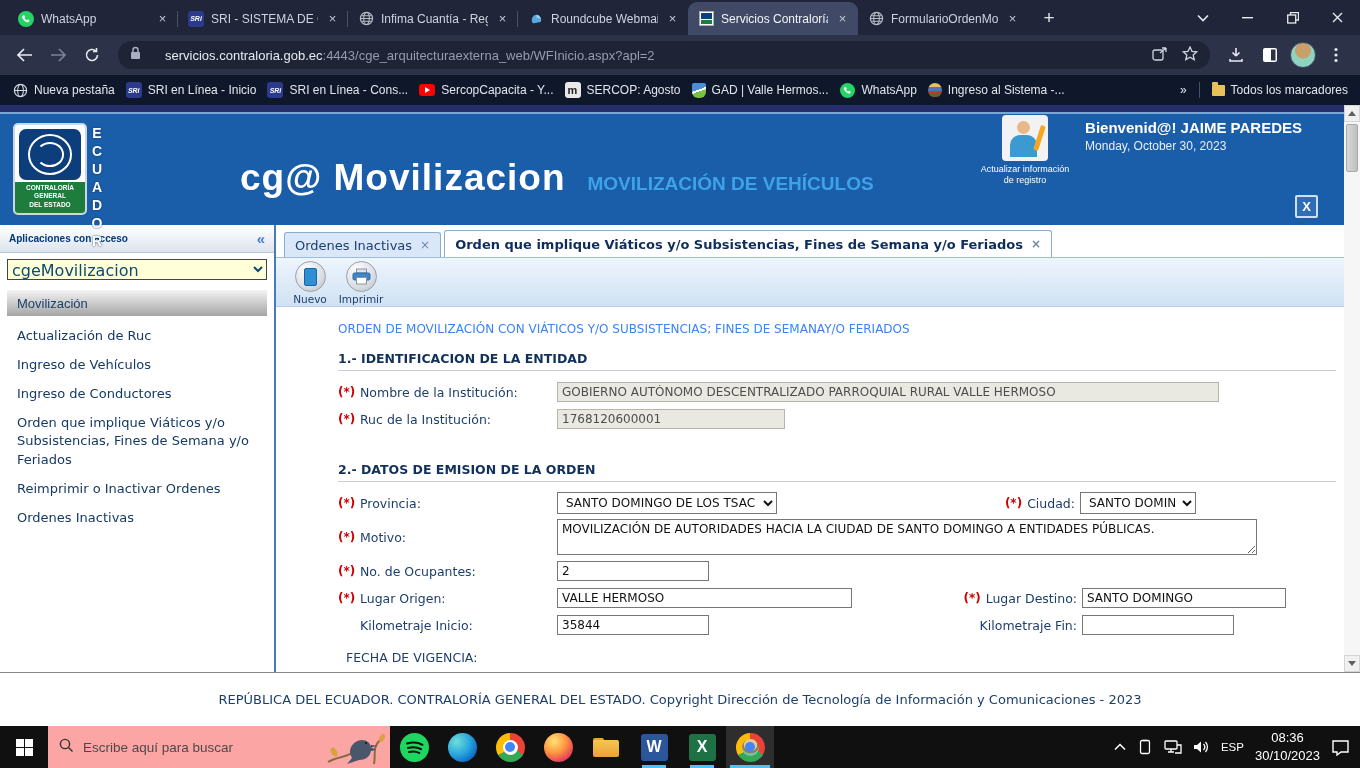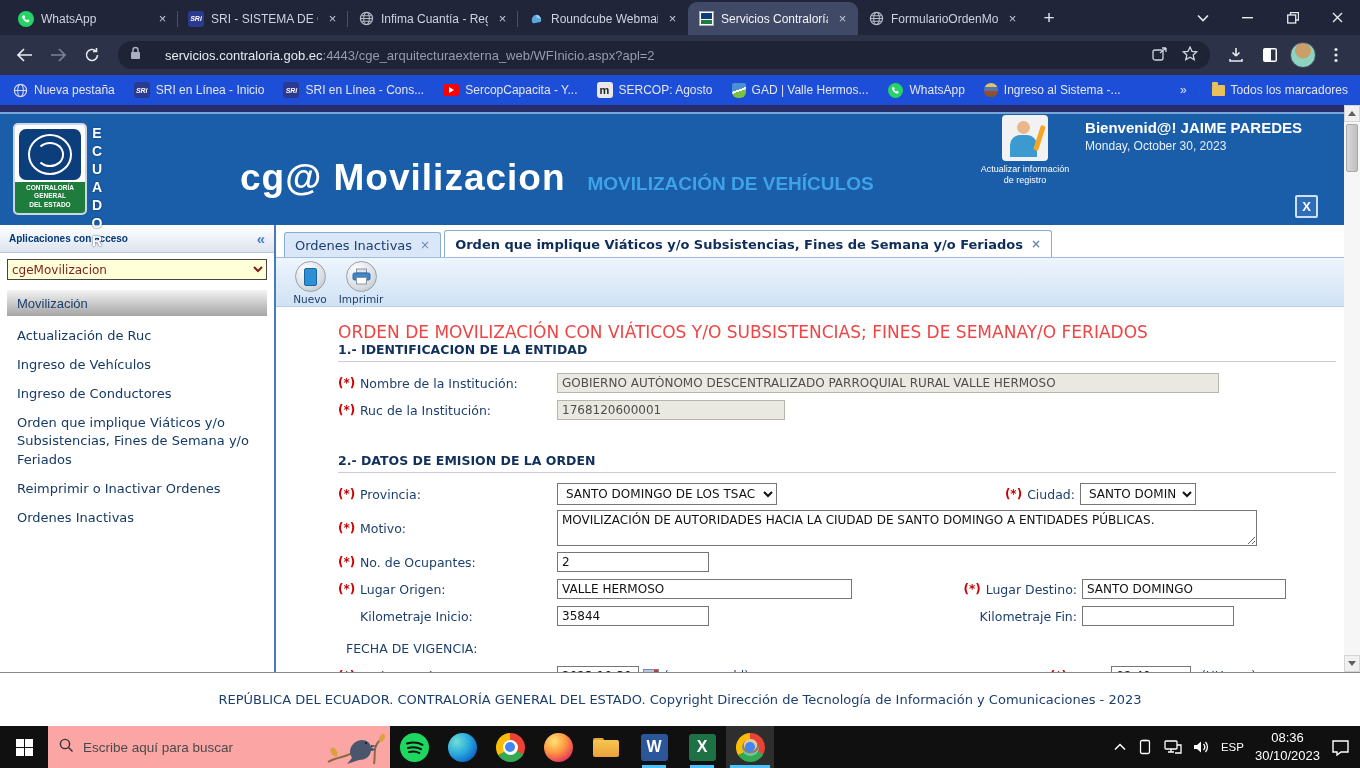--- a/index.html
+++ b/index.html
@@ -19,21 +19,21 @@
   .win-btn{width:45px;display:flex;align-items:center;justify-content:center;color:#e8eaf0;cursor:pointer}
 
   .browser-toolbar{height:40px;background:#2c3349;display:flex;align-items:center;padding:0 10px;gap:6px}
   .nav-ico{width:28px;height:28px;display:flex;align-items:center;justify-content:center;cursor:pointer}
   .url-pill{flex:1;height:28px;background:#1e2436;border-radius:14px;display:flex;align-items:center;padding:0 12px;gap:24px;margin:0 6px;cursor:text}
   .url-text{font-size:13px;white-space:nowrap;overflow:hidden}
   .url-domain{color:#e8eaf0}.url-rest{color:#969cad}
   .pill-right{margin-left:auto;display:flex;gap:14px}
   .avatar-chip{width:26px;height:26px;border-radius:50%;background:radial-gradient(circle at 50% 32%,#caa06a 0 38%,#8ed3c0 40%);border:1px solid #454d66;cursor:pointer}
 
-  .bookmarks{height:30px;background:#1d4ed8;display:flex;align-items:center;padding:0 12px;gap:19px;font-size:12px;color:#e2e5ec}
+  .bookmarks{height:30px;background:#0f172a;display:flex;align-items:center;padding:0 12px;gap:11px;font-size:12px;color:#e2e5ec}
   .bm{display:flex;align-items:center;gap:6px;white-space:nowrap;cursor:pointer}
   .bm-right{margin-left:auto;display:flex;align-items:center;gap:12px}
   .bm-sep{width:1px;height:16px;background:#4a5069}
   .bm-folder{width:13px;height:11px;background:#e8c15a;border-radius:1px;position:relative}
   .bm-folder::before{content:"";position:absolute;top:-3px;left:0;width:6px;height:3px;background:#e8c15a;border-radius:1px 1px 0 0}
 
   
   .fav{width:16px;height:16px;flex:0 0 16px;display:flex;align-items:center;justify-content:center}
   .ic-sri{width:16px;height:16px;background:#2b3a8f;border-radius:3px;color:#fff;font-weight:bold;font-style:italic;font-size:7px;display:flex;align-items:center;justify-content:center}
   .ic-m{width:16px;height:16px;background:#e9e9e9;border-radius:3px;color:#222;font-weight:bold;font-size:11px;display:flex;align-items:center;justify-content:center;line-height:1}
@@ -71,37 +71,37 @@
   .welcome-line{font-size:15px;font-weight:bold;color:#fff;margin-top:6px}
   .date-line{font-size:12px;color:#e6eefb;margin-top:3px}
   .header-close{position:absolute;right:26px;bottom:7px;width:23px;height:23px;background:#2f6db8;border:2px solid #cfe0f2;border-radius:2px;color:#fff;font-weight:bold;font-size:13px;display:flex;align-items:center;justify-content:center;cursor:pointer}
 
   .content-row{display:flex;height:447px;background:#fff}
   
   .sidebar{width:276px;flex:0 0 276px;border-right:2px solid #4a7ab5;display:flex;flex-direction:column;background:#fff}
   .sidebar-header{height:28px;background:linear-gradient(#ffffff,#dde4ee);border-bottom:1px solid #b9c6da;display:flex;align-items:center;padding:0 9px}
   .sidebar-title{flex:1;color:#00387a;font-weight:bold;font-size:10px}
   .collapse-ico{color:#4a7fd0;font-weight:bold;font-size:15px;cursor:pointer}
-  .app-select{margin:6px 7px 4px;width:calc(100% - 14px);height:21px;background:#ffffd8;border:1px solid #444;font-size:12px;color:#7f1d1d;font-family:"DejaVu Sans",sans-serif}
+  .app-select{margin:6px 7px 4px;width:calc(100% - 14px);height:21px;background:#ffffd8;border:1px solid #444;font-size:16px;color:#0c4a6e;font-family:"DejaVu Sans",sans-serif}
   .side-section{margin:6px 7px 6px;height:26px;background:linear-gradient(#f4f4f4,#a4a4a4);display:flex;align-items:center;padding:0 10px;color:#1c3f6e;font-size:13px}
   .side-item{padding:5px 14px 5px 17px;color:#163a66;font-size:13px;line-height:1.45;cursor:pointer;font-family:"DejaVu Sans",sans-serif}
 
   
   .main{flex:1;display:flex;flex-direction:column;background:#fff;min-width:0}
   .ctabs{display:flex;align-items:flex-end;padding:5px 0 0 8px;gap:3px;border-bottom:1px solid #9ebcdf}
   .ctab{display:flex;align-items:center;gap:8px;height:25px;padding:0 10px;font-size:13px;color:#1c3f6e;background:#d9e7f8;border:1px solid #8aaccf;border-bottom:none;border-radius:3px 3px 0 0;cursor:pointer;font-family:"DejaVu Sans",sans-serif}
   .ctab.active{background:#fff;font-weight:bold;color:#0f2d5c;height:27px}
   .ctab-x{color:#6c88ad;font-size:12px}
   .ctoolbar{height:49px;background:linear-gradient(#eef5fd,#cfe2f4);border-bottom:1px solid #b7cfe6;display:flex;align-items:flex-start;padding:3px 0 0 12px;gap:7px}
   .tool-btn{display:flex;flex-direction:column;align-items:center;gap:1px;font-size:10.5px;color:#1c3f6e;cursor:pointer;width:44px;font-family:"DejaVu Sans",sans-serif}
   .tool-circle{width:31px;height:31px;border-radius:50%;background:radial-gradient(circle at 35% 28%,#ffffff,#d9dde2 62%,#b4bac2);border:1px solid #99a1ab;display:flex;align-items:center;justify-content:center}
   .doc-ico{width:13px;height:18px;background:#2e8fd5;border:1px solid #1565a5;border-radius:2px}
 
   .form-scroll{flex:1;background:#fff;padding:15px 24px 0 62px;font-family:"DejaVu Sans",sans-serif;overflow:hidden}
-  .form-title{color:#ef4444;font-size:17px;margin-bottom:0}
+  .form-title{color:#3b82f6;font-size:12px;margin-bottom:15px}
   .fsection{color:#12305c;font-weight:bold;font-size:12.5px;padding-bottom:4px;border-bottom:1px solid #c9ccd9;margin-bottom:10px}
   .fsection.second{margin-top:32px}
   .frow{display:flex;align-items:center;margin-bottom:5px;min-height:22px}
   .star{color:#c00;font-weight:bold;width:22px;font-size:12px;flex:0 0 22px}
   .flabel{width:197px;flex:0 0 197px;color:#1c3f6e;font-size:12.5px}
   .fulllabel{color:#1c3f6e;font-size:12.5px}
   input.fi,textarea.fi,select.fi{font-size:12px;border:1px solid #767676;padding:0 4px;color:#111;background:#fff;font-family:"DejaVu Sans",sans-serif;height:20px}
   select.fi{height:22px}
   textarea.fi{height:36px;padding:2px 4px;resize:both;line-height:1.3}
   .ro{background:#e9e9e2 !important;border-color:#b5b5ae !important;color:#4e4e4e !important}

